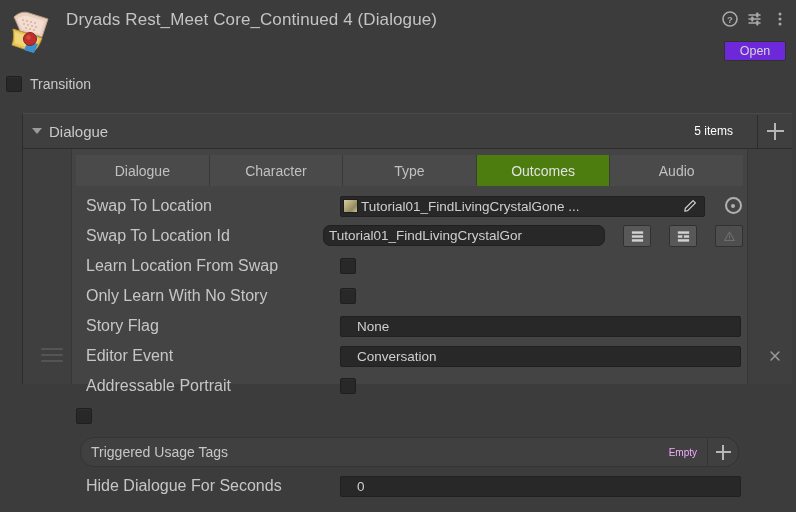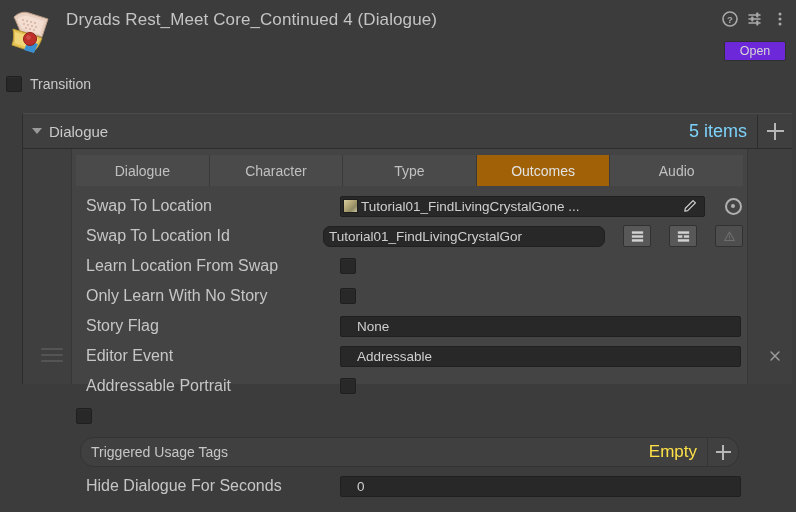--- a/index.html
+++ b/index.html
@@ -65,21 +65,21 @@
     background: #3f3f3f;
     border-bottom: 1px solid #2c2c2c;
     display: flex; align-items: center;
   }
   .foldout-arrow {
     margin-left: 9px; width: 0; height: 0;
     border-left: 5px solid transparent; border-right: 5px solid transparent;
     border-top: 6px solid #9a9a9a;
   }
   .list-title { margin-left: 7px; font-size: 15px; color: #c9c9c9; }
-  .items-count { margin-left: auto; margin-right: 10px; font-size: 18px; color: #7dd3fc; }
+  .items-count { margin-left: auto; margin-right: 24px; font-size: 12px; color: #ffffff; }
   .plus-btn {
     width: 34px; height: 33px; border-left: 1px solid #2c2c2c;
     display: flex; align-items: center; justify-content: center;
     background: #3f3f3f;
   }
   .plus-glyph { position: relative; width: 17px; height: 17px; }
   .plus-glyph:before, .plus-glyph:after {
     content: ""; position: absolute; background: #b6b6b6;
   }
   .plus-glyph:before { left: 0; top: 7.5px; width: 17px; height: 2px; }
@@ -110,30 +110,30 @@
 
   
   .tabs { display: flex; height: 31px; margin: 6px 4px 0 4px; }
   .tab {
     flex: 1; display: flex; align-items: center; justify-content: center;
     background: #4a4a4a; color: #c0c0c0; font-size: 14px;
     border-right: 1px solid #3a3a3a;
     box-sizing: border-box;
   }
   .tab:last-child { border-right: none; }
-  .tab.selected { background: #a16207; color: #e2e2e2; }
+  .tab.selected { background: #4d7c0f; color: #e2e2e2; }
 
   
   .fields { margin: 5px 4px 0 4px; }
   .row { display: flex; align-items: center; height: 30px; }
   .row .label {
     width: 264px; font-size: 16px; color: #c6c6c6; white-space: nowrap;
     padding-left: 10px; box-sizing: border-box;
   }
-  .ctrl { flex: 1; display: flex; align-items: center; gap: 18px; }
+  .ctrl { flex: 1; display: flex; gap: 18px; }
 
   .textfield {
     height: 21px; background: #282828;
     border: 1px solid #202020; border-radius: 2px;
     display: flex; align-items: center; padding: 0 5px;
     color: #cfcfcf; font-size: 13.5px; box-sizing: border-box;
     overflow: hidden; white-space: nowrap;
   }
   .objfield { flex: 1; padding-left: 2px; }
   .obj-thumb {
@@ -168,21 +168,21 @@
 
   .flatfield { flex: 1; margin-right: 2px; padding-left: 16px; }
 
   
   .taglist {
     margin: 6px 8px 0 8px; height: 30px;
     background: #404040; border: 1px solid #343434; border-radius: 14px;
     display: flex; align-items: center; box-sizing: border-box;
   }
   .tag-title { margin-left: 10px; font-size: 14px; color: #c6c6c6; }
-  .tag-empty { margin-left: auto; margin-right: 10px; font-size: 17px; color: #fde047; }
+  .tag-empty { margin-left: auto; margin-right: 10px; font-size: 10px; color: #f0abfc; }
   .tag-plus {
     width: 30px; height: 28px; border-left: 1px solid #343434;
     display: flex; align-items: center; justify-content: center;
   }
   .tag-plus .plus-glyph { width: 15px; height: 15px; }
   .tag-plus .plus-glyph:before { top: 6.5px; width: 15px; }
   .tag-plus .plus-glyph:after { left: 6.5px; height: 15px; }
 
   .lastrow { margin: 4px 4px 0 4px; }
 </style>
@@ -352,21 +352,21 @@
           <div class="row">
             <div class="label">Story Flag</div>
             <div class="ctrl">
               <div class="textfield flatfield">None</div>
             </div>
           </div>
 
           <div class="row">
             <div class="label">Editor Event</div>
             <div class="ctrl">
-              <div class="textfield flatfield">Addressable</div>
+              <div class="textfield flatfield">Conversation</div>
             </div>
           </div>
 
           <div class="row">
             <div class="label">Addressable Portrait</div>
             <div class="ctrl">
               <div class="cbox"></div>
             </div>
           </div>
 

